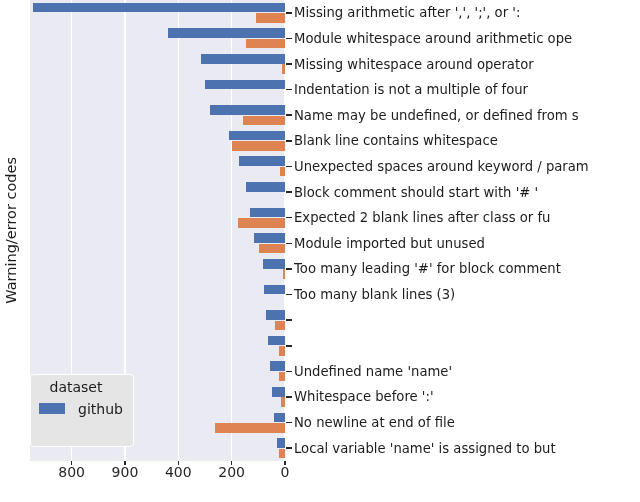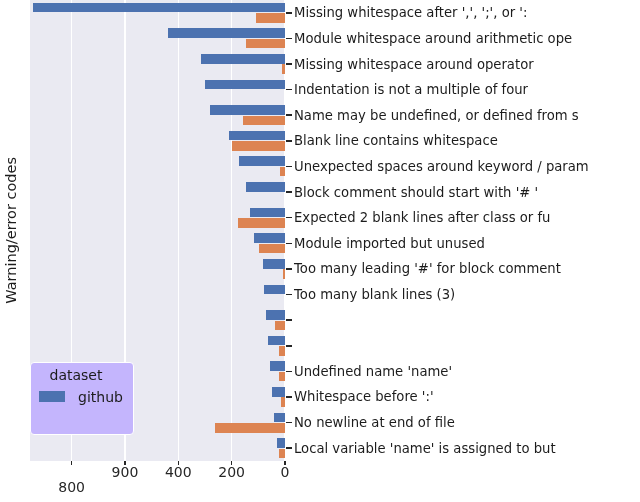--- a/index.html
+++ b/index.html
@@ -40,22 +40,22 @@
   }
   .ylabel-wrap{
     position:absolute;left:1px;top:0;height:461px;width:20px;
     display:flex;align-items:center;justify-content:center;
   }
   .ylabel-wrap span{
     writing-mode:vertical-rl;transform:rotate(180deg);
     font-size:14.5px;color:#1c1c1c;white-space:nowrap;
   }
   .legend{
-    position:absolute;left:30px;top:362px;width:104px;height:73px;
-    background:#c4b5fd;border:1px solid #ffffff;border-radius:4px;
+    position:absolute;left:30px;top:374px;width:104px;height:73px;
+    background:#e5e5e5;border:1px solid #ffffff;border-radius:4px;
     box-sizing:border-box;padding:3px 18px 3px 6px;z-index:5;
   }
   .legend-title{
     text-align:center;font-size:14px;color:#1c1c1c;margin:1px 0 3px 0;
   }
   .legend-row{
     display:flex;align-items:center;height:21px;
   }
   .legend-swatch{
     width:26px;height:11px;margin-left:2px;flex:0 0 auto;
@@ -120,21 +120,21 @@
     <div class="legend-title">dataset</div>
     <div>
         <div class="legend-row">
           <div class="legend-swatch" style="background: rgb(76, 114, 176);"></div>
           <div class="legend-label">github</div>
         </div>
       </div>
   </div>
 
 <div class="ytick-dash" style="top: 12.0056px;"></div>
-    <div class="cat-label" style="top: 4.30556px;">Missing whitespace after ',', ';', or ':</div>
+    <div class="cat-label" style="top: 4.30556px;">Missing arithmetic after ',', ';', or ':</div>
     <div class="ytick-dash" style="top: 37.6167px;"></div>
     <div class="cat-label" style="top: 29.9167px;">Module whitespace around arithmetic ope</div>
     <div class="ytick-dash" style="top: 63.2278px;"></div>
     <div class="cat-label" style="top: 55.5278px;">Missing whitespace around operator</div>
     <div class="ytick-dash" style="top: 88.8389px;"></div>
     <div class="cat-label" style="top: 81.1389px;">Indentation is not a multiple of four</div>
     <div class="ytick-dash" style="top: 114.45px;"></div>
     <div class="cat-label" style="top: 106.75px;">Name may be undefined, or defined from s</div>
     <div class="ytick-dash" style="top: 140.061px;"></div>
     <div class="cat-label" style="top: 132.361px;">Blank line contains whitespace</div>
@@ -154,21 +154,21 @@
     <div class="ytick-dash" style="top: 344.95px;"></div>
     <div class="ytick-dash" style="top: 370.561px;"></div>
     <div class="cat-label" style="top: 362.861px;">Undefined name 'name'</div>
     <div class="ytick-dash" style="top: 396.172px;"></div>
     <div class="cat-label" style="top: 388.472px;">Whitespace before ':'</div>
     <div class="ytick-dash" style="top: 421.783px;"></div>
     <div class="cat-label" style="top: 414.083px;">No newline at end of file</div>
     <div class="ytick-dash" style="top: 447.394px;"></div>
     <div class="cat-label" style="top: 439.694px;">Local variable 'name' is assigned to but</div>
     <div class="xtick-dash" style="left: 70.8109px;"></div>
-    <div class="xtick-label" style="left: 71.6109px; margin-top: 15px;">800</div>
+    <div class="xtick-label" style="left: 71.6109px;">800</div>
     <div class="xtick-dash" style="left: 124.158px;"></div>
     <div class="xtick-label" style="left: 124.958px;">900</div>
     <div class="xtick-dash" style="left: 177.505px;"></div>
     <div class="xtick-label" style="left: 178.305px;">400</div>
     <div class="xtick-dash" style="left: 230.853px;"></div>
     <div class="xtick-label" style="left: 231.653px;">200</div>
     <div class="xtick-dash" style="left: 284.2px;"></div>
     <div class="xtick-label" style="left: 285px;">0</div>
   </div>
 

